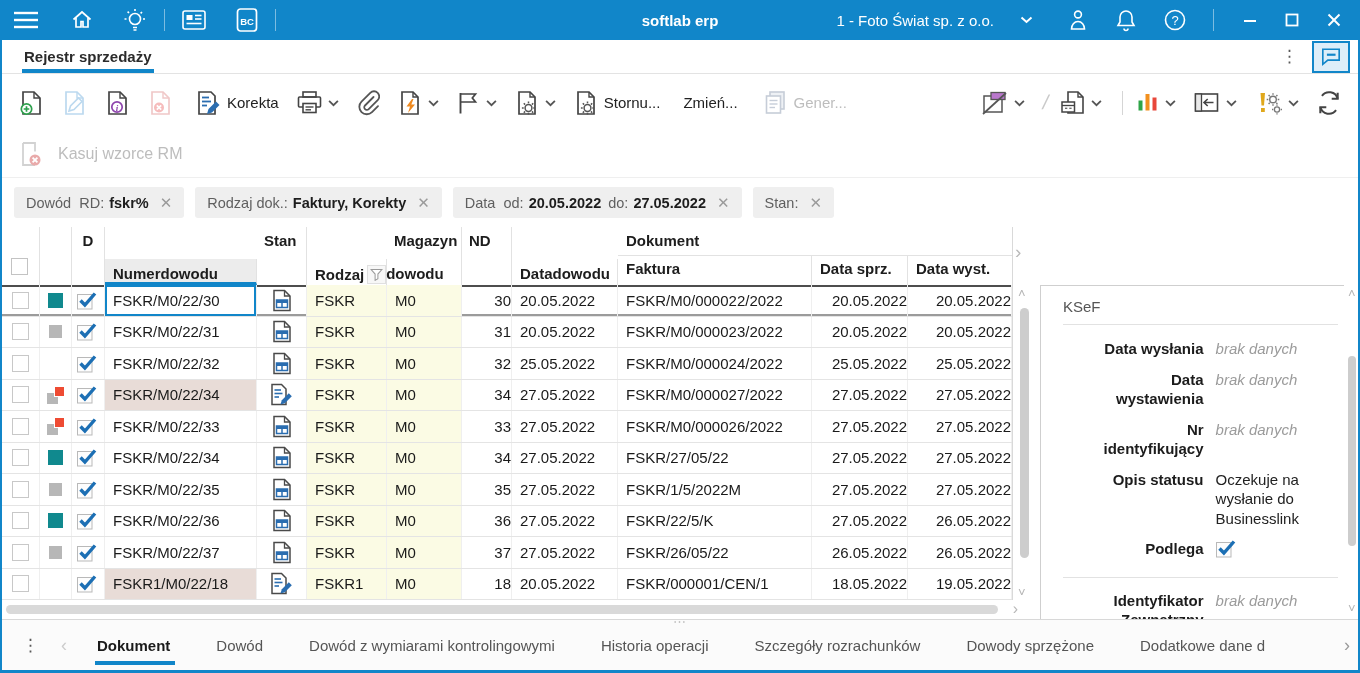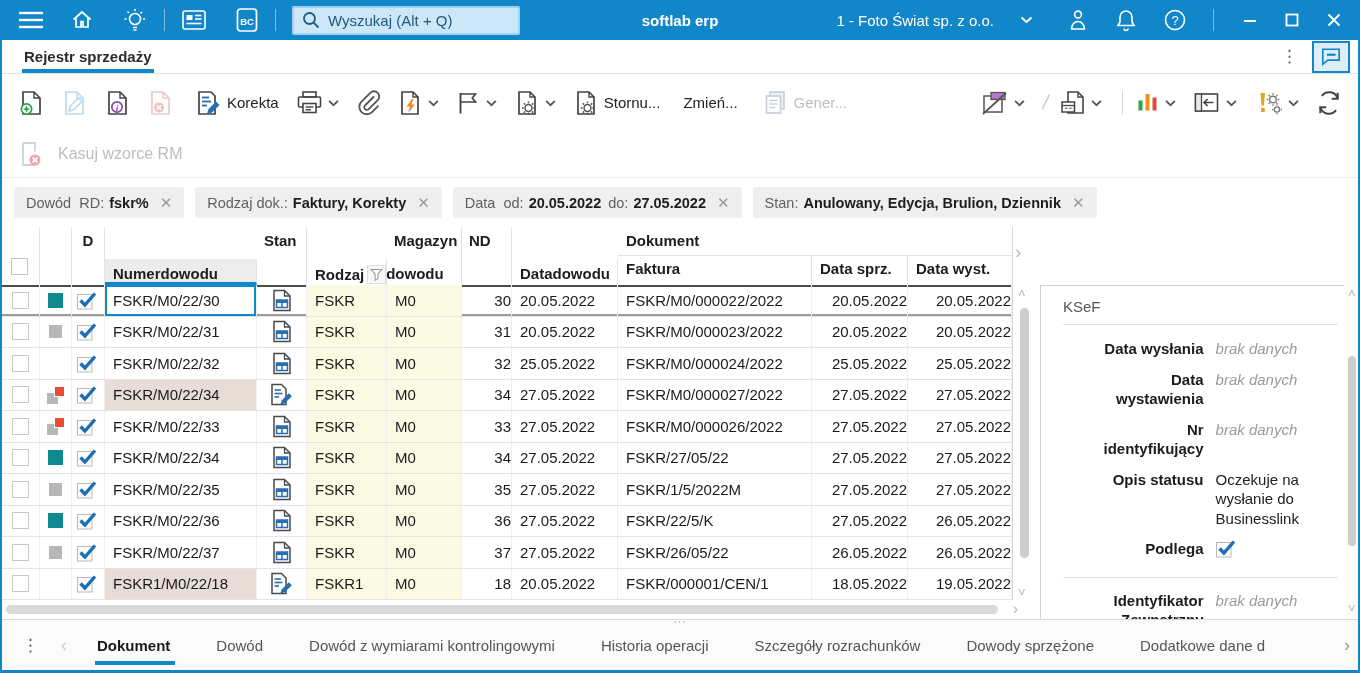--- a/index.html
+++ b/index.html
@@ -4,21 +4,21 @@
 <style>
   * { box-sizing: border-box; margin: 0; padding: 0; }
   html,body { width:1360px; height:673px; overflow:hidden; background:#fff;
     font-family:"Liberation Sans", sans-serif; }
   .win { position:relative; width:1360px; height:673px; background:#fff;
     border-left:2px solid #1186c9; border-right:2px solid #1186c9; border-bottom:3px solid #1186c9; }
 
   
   .topbar { position:absolute; left:-2px; top:0; width:1360px; height:40px; background:#1186c9;
     display:flex; align-items:center; padding:0 14px; color:#fff; }
-  .tb-btn { display:flex; align-items:center; justify-content:center; height:40px; cursor:pointer; }
+  .tb-btn { display:flex; align-items:center; justify-content:flex-start; height:40px; cursor:pointer; }
   .tb-sep { width:1px; height:22px; background:rgba(255,255,255,.45); margin:0 16px; }
   .searchbox { display:flex; align-items:center; width:228px; height:29px; background:#cbe7f8;
     border:2px solid #9ed2f0; border-radius:2px; padding:0 8px; gap:8px; }
   .searchbox input { border:none; outline:none; background:transparent; font-size:15px;
     color:#1e5a80; width:170px; font-family:"Liberation Sans",sans-serif; }
   .searchbox input::placeholder { color:#1e5a80; opacity:1; }
   .app-title { position:absolute; left:50%; transform:translateX(-50%); font-size:15px; font-weight:bold; }
   .tb-right { margin-left:auto; display:flex; align-items:center; gap:0; }
   .company { font-size:15px; margin-right:26px; }
   .tb-ico { margin-left:26px; display:flex; align-items:center; cursor:pointer; }
@@ -169,27 +169,20 @@
           <line x1="5.5" y1="14.5" x2="20.5" y2="14.5"></line>
         </svg>
     </span>
     <span class="tb-btn" style="margin-left:28px">
       <svg width="24" height="26" viewBox="0 0 24 26">
           <rect x="2.5" y="2" width="19" height="22" rx="3" fill="none" stroke="#fff" stroke-width="1.7"></rect>
           <text x="12" y="17.5" text-anchor="middle" font-size="9.5" font-weight="bold" fill="#fff" font-family="Liberation Sans,sans-serif">BC</text>
         </svg>
     </span>
     <span class="tb-sep"></span>
-    <span class="searchbox">
-      <svg width="18" height="18" viewBox="0 0 18 18" fill="none" stroke="#1e5a80" stroke-width="1.8">
-          <circle cx="7.5" cy="7.5" r="5.5"></circle>
-          <line x1="11.7" y1="11.7" x2="16.5" y2="16.5"></line>
-        </svg>
-      <input type="text" placeholder="Wyszukaj (Alt + Q)" style="">
-    </span>
     <span class="app-title">softlab erp</span>
     <span class="tb-right">
       <span class="company">1 - Foto Świat sp. z o.o.</span>
       <span class="tb-btn">
         <svg width="13" height="8" viewBox="0 0 13 8" fill="none" stroke="#fff" stroke-width="2">
             <path d="M1.5 1.5L6.5 6l5-4.5"></path>
           </svg>
       </span>
       <span class="tb-ico" style="margin-left:34px">
         <svg width="22" height="24" viewBox="0 0 22 24" fill="none" stroke="#fff" stroke-width="1.6">
@@ -458,21 +451,20 @@
     </span>
     <span class="chip">
       <span class="lab">Data  od:</span>
       <span class="val">20.05.2022</span>
       <span class="lab2">do:</span>
       <span class="val">27.05.2022</span>
       <span class="x">✕</span>
     </span>
     <span class="chip">
       <span class="lab">Stan:</span>
-      <span class="val">Anulowany, Edycja, Brulion, Dziennik</span>
       <span class="x">✕</span>
     </span>
   </div>
 
   <div class="gridwrap">
     <div class="ghead">
       <div class="gc w0 hsel">
         <span>
           <svg width="17" height="17" viewBox="0 0 17 17">
               <rect x="0.5" y="0.5" width="16" height="16" fill="#fff" stroke="#c3c3c3"></rect>

